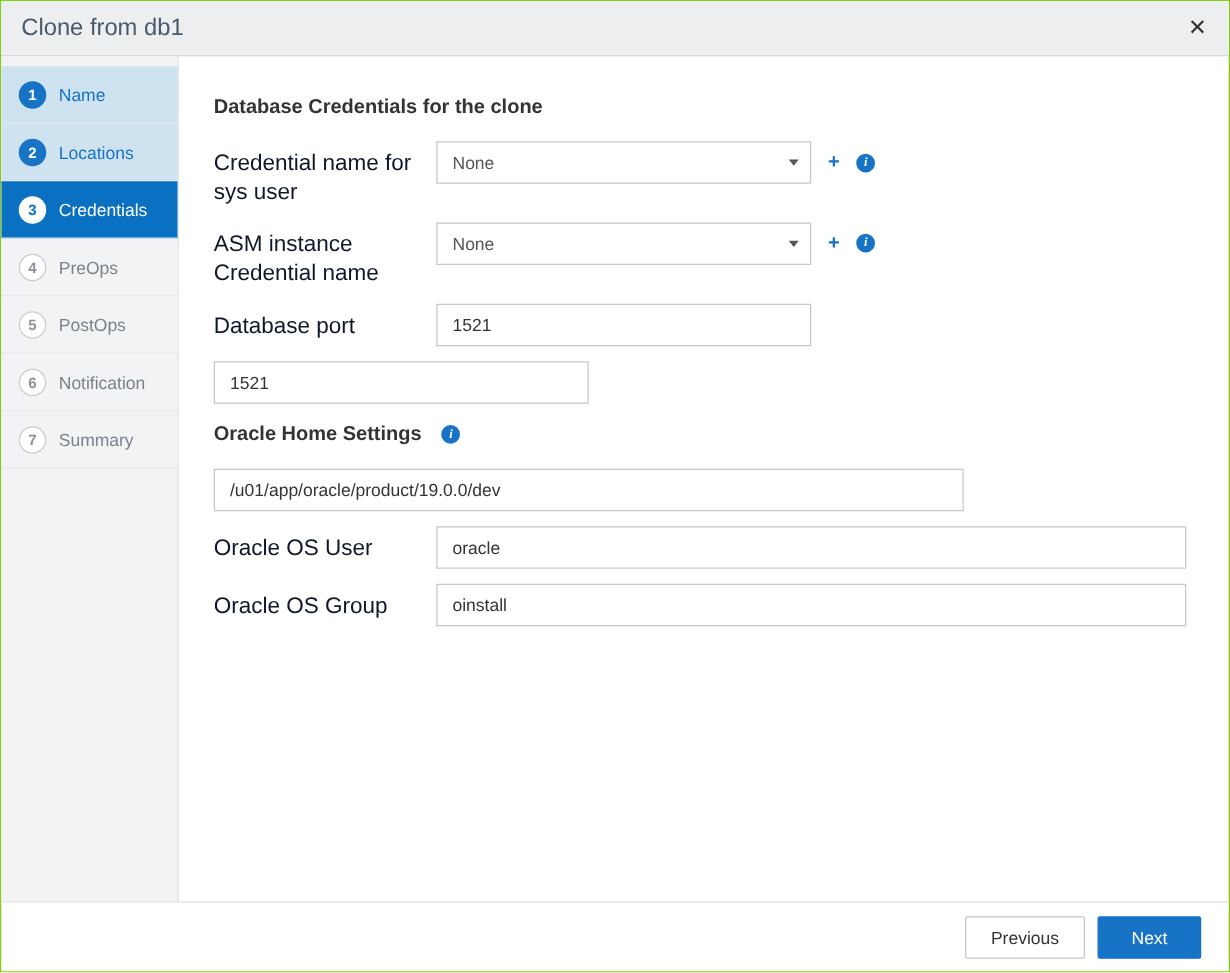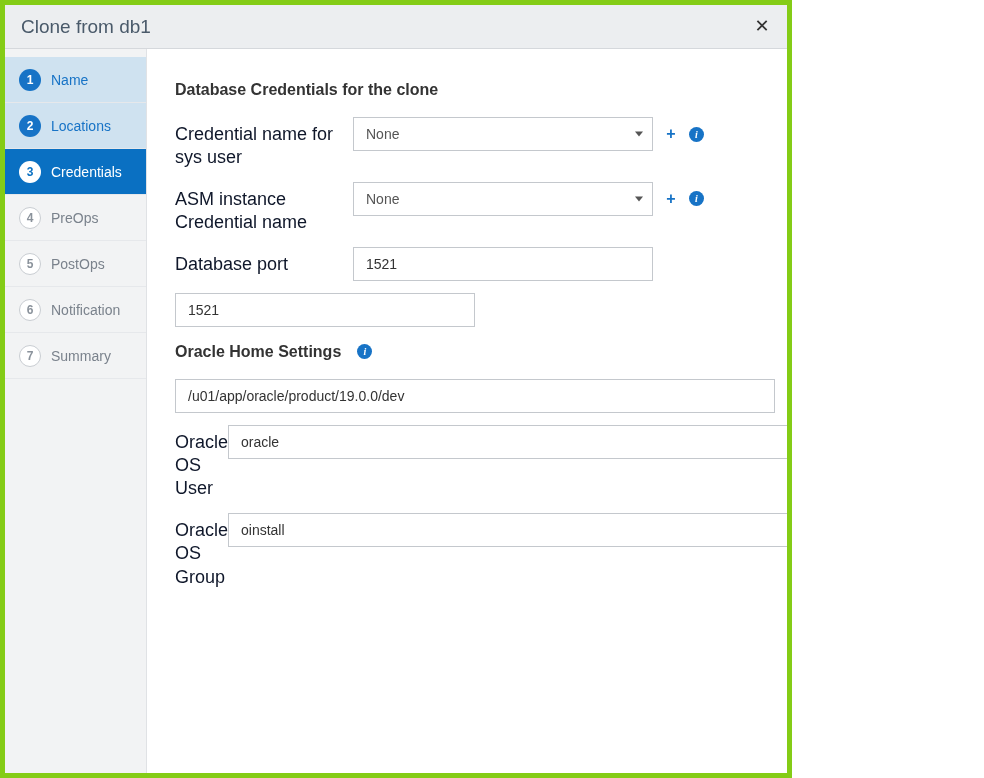--- a/index.html
+++ b/index.html
@@ -6,23 +6,23 @@
       box-sizing: border-box;
       margin: 0;
       padding: 0;
     }
     body {
       font-family: "Segoe UI", "Helvetica Neue", Arial, sans-serif;
       background: #fff;
       color: #333;
     }
     .dialog {
-      width: 792px;
+      width: 984px;
       height: 778px;
-      border: 5px solid #84cc16;
+      border: 1px solid #84cc16;
       display: flex;
       flex-direction: column;
       position: relative;
     }
     .dialog-header {
       height: 44px;
       background: #eceef0;
       border-bottom: 1px solid #d5d8dc;
       display: flex;
       align-items: center;
@@ -342,13 +342,17 @@
 
       <div class="form-row">
         <div class="form-label">Oracle OS Group</div>
         <div class="form-control-wrap wide">
           <input type="text" class="text-input full" value="oinstall" style="">
         </div>
       </div>
     </div>
   </div>
 
+  <div class="footer">
+    <button class="btn">Previous</button>
+    <button class="btn primary">Next</button>
+  </div>
 </div>
 
 </body></html>

